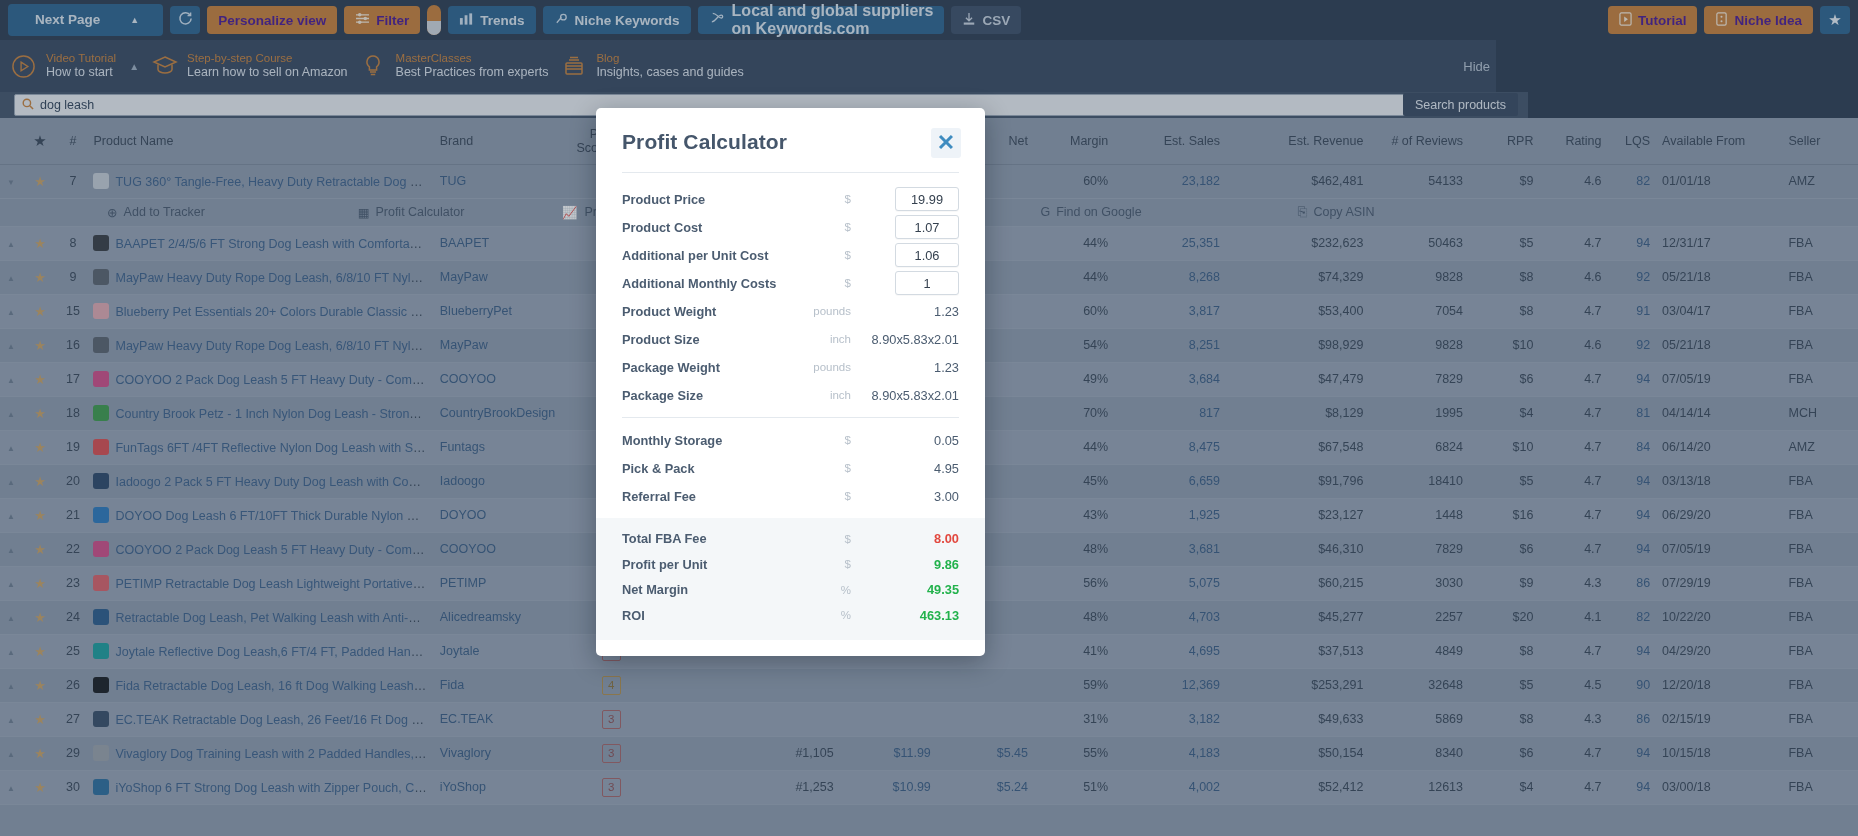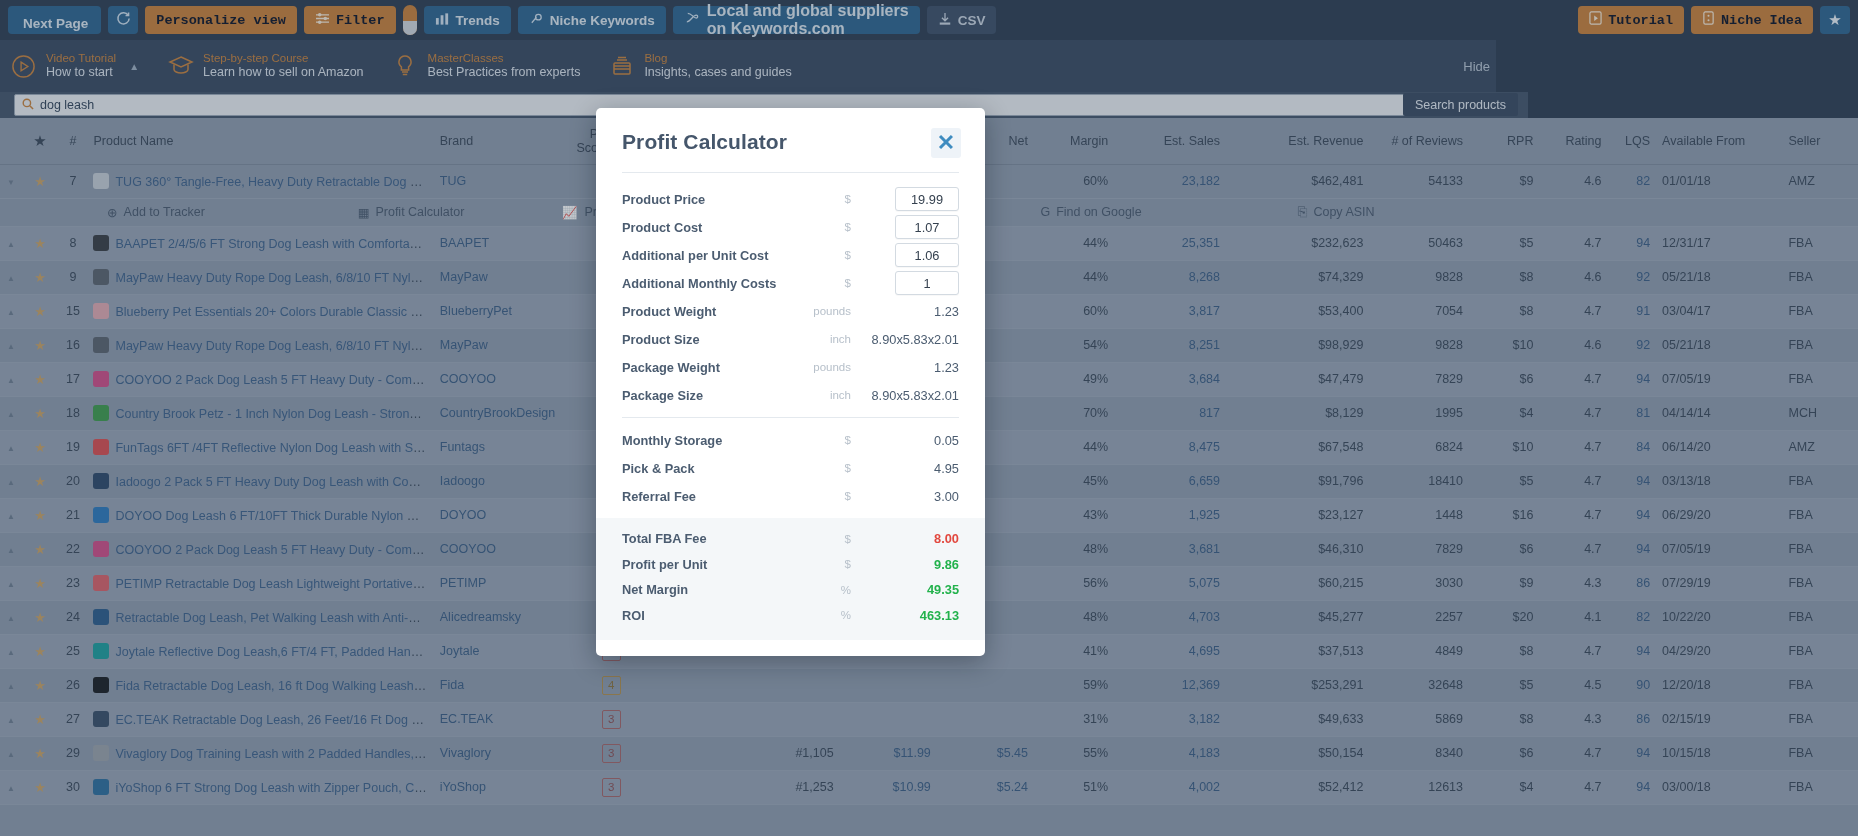--- a/index.html
+++ b/index.html
@@ -13,42 +13,42 @@
   
   .toolbar{
     position:absolute; left:0; top:0; width:1858px; height:40px;
     background:#2e3f54; display:flex; align-items:center; padding:0 8px; gap:7px;
   }
   .tb-btn{
     height:28px; border-radius:4px; background:#2f6690; color:#dbe6ef;
     display:flex; align-items:center; gap:6px; padding:0 11px;
     font-size:13.5px; font-weight:bold; white-space:nowrap; cursor:pointer;
   }
-  .tb-btn.orange{ background:#c8823c; color:#0f172a;font-family:Liberation Mono, monospace; }
+  .tb-btn.orange{ background:#c8823c; color:#4c1d95; }
   .tb-btn.dark{ background:#3d516a; color:#c9d4e0; font-weight:bold; }
-  .tb-btn.split{ padding:4px; overflow:hidden;flex-direction:column; }
+  .tb-btn.split{ padding:16px; overflow:hidden; }
   .tb-btn.split .lbl{ padding:0 9px 0 11px; line-height:28px; }
   .tb-btn.split .div{ width:1px; align-self:stretch; background:#4a7ea8; }
   .tb-btn.split .car{ padding:0 8px; line-height:28px; font-size:9px; }
   .tb-icobtn{
     width:30px; height:28px; border-radius:4px; background:#2f6690;
     display:flex; align-items:center; justify-content:center; cursor:pointer; color:#cfe0ee;
   }
   .pill{
     width:14px;height:30px;border-radius:8px;background:#c8823c;position:relative;cursor:pointer;
   }
   .pill:after{content:"";position:absolute;left:0;right:0;bottom:0;height:14px;background:#cfd6dd;border-radius:0 0 8px 8px;}
   .tb-spacer{ flex:1; }
   .two-line{ display:flex;flex-direction:column;line-height:1.12;font-size:16px;}
   .star-btn{ width:30px;height:28px;border-radius:4px;background:#2f6690;display:flex;align-items:center;justify-content:center;color:#e8f0f7;font-size:15px;cursor:pointer;}
 
   
   .learnbar{
     position:absolute; left:0; top:40px; width:1496px; height:52px;
-    background:#3a4c63; display:flex; align-items:center; padding:0 10px; gap:28px;
+    background:#3a4c63; display:flex; align-items:center; padding:0 10px; gap:12px;
   }
   .learn-item{ display:flex; align-items:center; gap:9px; cursor:pointer; }
   .learn-ic{ width:27px;height:27px;display:flex;align-items:center;justify-content:center;color:#c8843f; }
   .learn-txt{ display:flex; flex-direction:column; line-height:1.25; }
   .learn-t1{ font-size:11.5px; color:#c8843f; }
   .learn-t2{ font-size:12.5px; color:#dbe3ec; }
   .learn-caret{ color:#9fb0c2; font-size:10px; margin-left:4px; cursor:pointer;}
   .hide-lnk{ position:absolute; right:6px; top:50%; transform:translateY(-50%); color:#b9c6d4; font-size:13px; cursor:pointer;}
 
   

